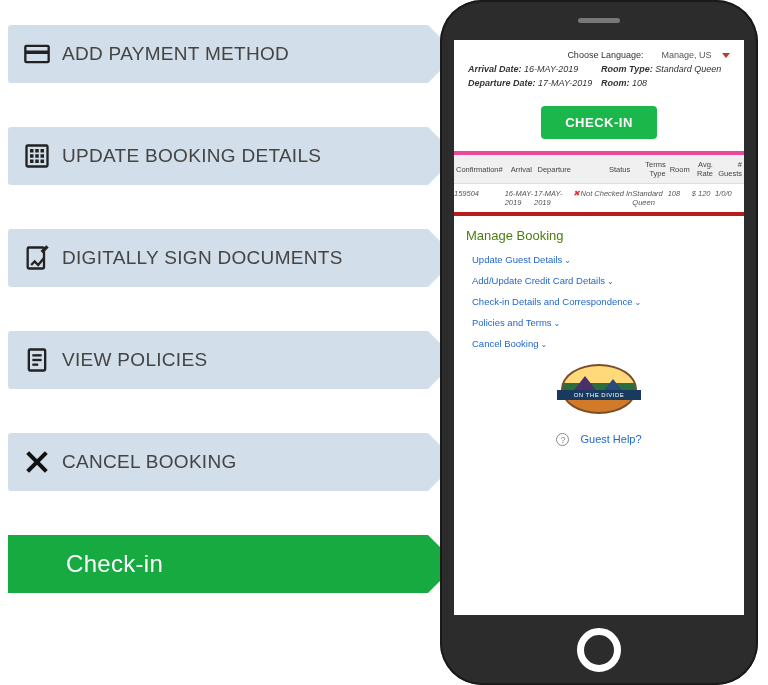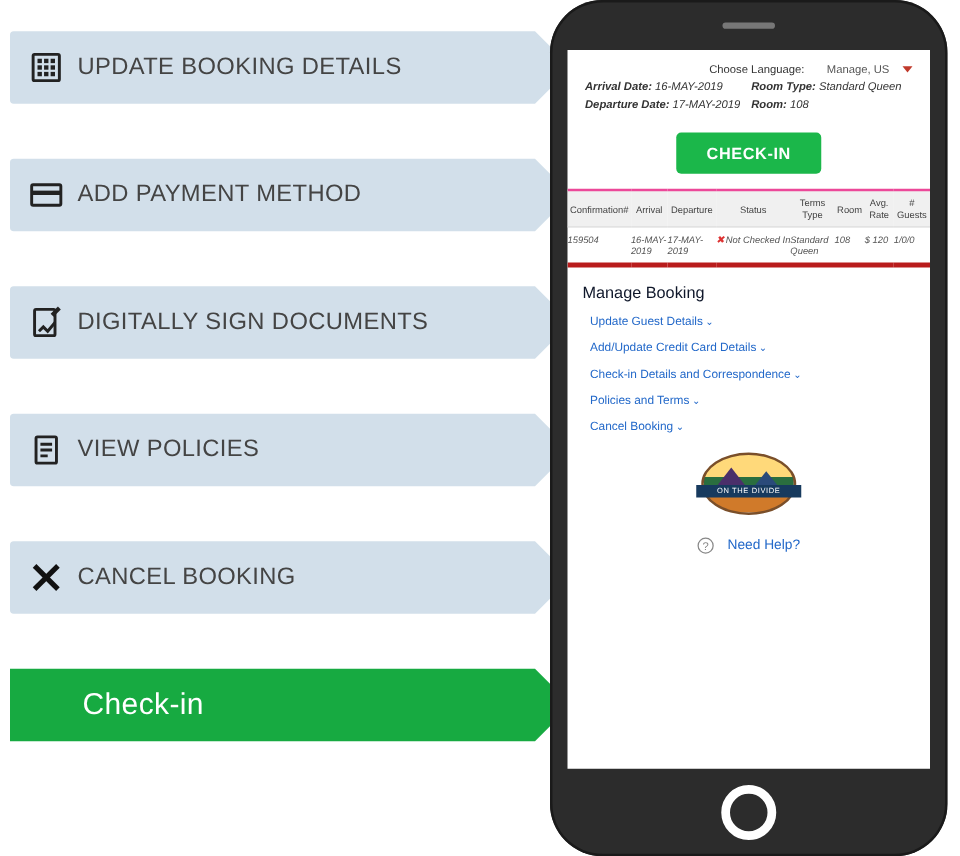--- a/index.html
+++ b/index.html
@@ -158,38 +158,38 @@
     border-radius: 4px;
     letter-spacing: 0.5px;
   }
 
   .booking-table { width: 100%; border-collapse: collapse; font-size: 7.5px; }
   .booking-table th {
     background: #f0f0f0;
     padding: 5px 2px;
     font-weight: normal;
     color: #444;
-    text-align: center;
-    border-top: 2px solid #ec4899;
+    text-align: right;
+    border-top: 4px solid #ec4899;
     border-bottom: 1px solid #ddd;
   }
   .booking-table td {
     padding: 5px 0;
     color: #555;
     border-bottom: 4px solid #b91c1c;
     vertical-align: top;
     font-style: italic;
   }
   .status-cell { white-space: nowrap; }
   .status-icon { color: #d33; margin-right: 1px; font-size: 8px; }
 
   .manage-heading {
     font-size: 13px;
     padding: 12px 12px 6px;
-    color: #0f172a;
+    color: #4d7c0f;
   }
   .manage-links { padding: 0 18px; }
   .manage-link {
     display: block;
     color: #2268c9;
     font-size: 9.5px;
     padding: 5px 0;
   }
   .chev {
     display: inline-block;
@@ -254,45 +254,45 @@
     line-height: 13px;
     margin-right: 8px;
     vertical-align: middle;
   }
   .help-link { color: #2268c9; vertical-align: middle; }
 </style>
 </head>
 <body>
 
 <div class="left-menu">
+  <div class="arrow-item">
+    <span class="arrow-icon">
+      <svg viewBox="0 0 24 24" fill="#222">
+          <rect x="2" y="5" width="20" height="14" rx="1" fill="none" stroke="#222" stroke-width="2"></rect>
+          <rect x="2" y="9" width="20" height="3"></rect>
+        </svg>
+    </span>
+    <span class="arrow-label">ADD PAYMENT METHOD</span>
+  </div>
   <div class="arrow-item">
     <span class="arrow-icon">
       <svg viewBox="0 0 24 24" fill="#222">
           <rect x="3" y="3" width="18" height="18" rx="1" fill="none" stroke="#222" stroke-width="2"></rect>
           <rect x="6" y="6" width="3" height="3"></rect>
           <rect x="10.5" y="6" width="3" height="3"></rect>
           <rect x="15" y="6" width="3" height="3"></rect>
           <rect x="6" y="10.5" width="3" height="3"></rect>
           <rect x="10.5" y="10.5" width="3" height="3"></rect>
           <rect x="15" y="10.5" width="3" height="3"></rect>
           <rect x="6" y="15" width="3" height="3"></rect>
           <rect x="10.5" y="15" width="3" height="3"></rect>
           <rect x="15" y="15" width="3" height="3"></rect>
         </svg>
     </span>
     <span class="arrow-label">UPDATE BOOKING DETAILS</span>
-  </div>
-  <div class="arrow-item">
-    <span class="arrow-icon">
-      <svg viewBox="0 0 24 24" fill="#222">
-          <rect x="2" y="5" width="20" height="14" rx="1" fill="none" stroke="#222" stroke-width="2"></rect>
-          <rect x="2" y="9" width="20" height="3"></rect>
-        </svg>
-    </span>
-    <span class="arrow-label">ADD PAYMENT METHOD</span>
   </div>
   <div class="arrow-item">
     <span class="arrow-icon">
       <svg viewBox="0 0 24 24">
           <rect x="4" y="3" width="14" height="18" rx="1" fill="none" stroke="#222" stroke-width="2"></rect>
           <path d="M7 18 L10 15 L13 18 L18 12" stroke="#222" stroke-width="2" fill="none"></path>
           <path d="M15 6 L20 1 L22 3 L17 8 Z" fill="#222"></path>
         </svg>
     </span>
     <span class="arrow-label">DIGITALLY SIGN DOCUMENTS</span>
@@ -392,16 +392,16 @@
         <div class="logo-oval">
           <div class="logo-mtn"></div>
           <div class="logo-mtn2"></div>
         </div>
         <div class="logo-banner">ON THE DIVIDE</div>
       </div>
     </div>
 
     <div class="help-row">
       <span class="help-icon">?</span>
-      <span class="help-link">Need Help?</span>
+      <span class="help-link">Guest Help?</span>
     </div>
   </div>
 </div>
 
 </body></html>

